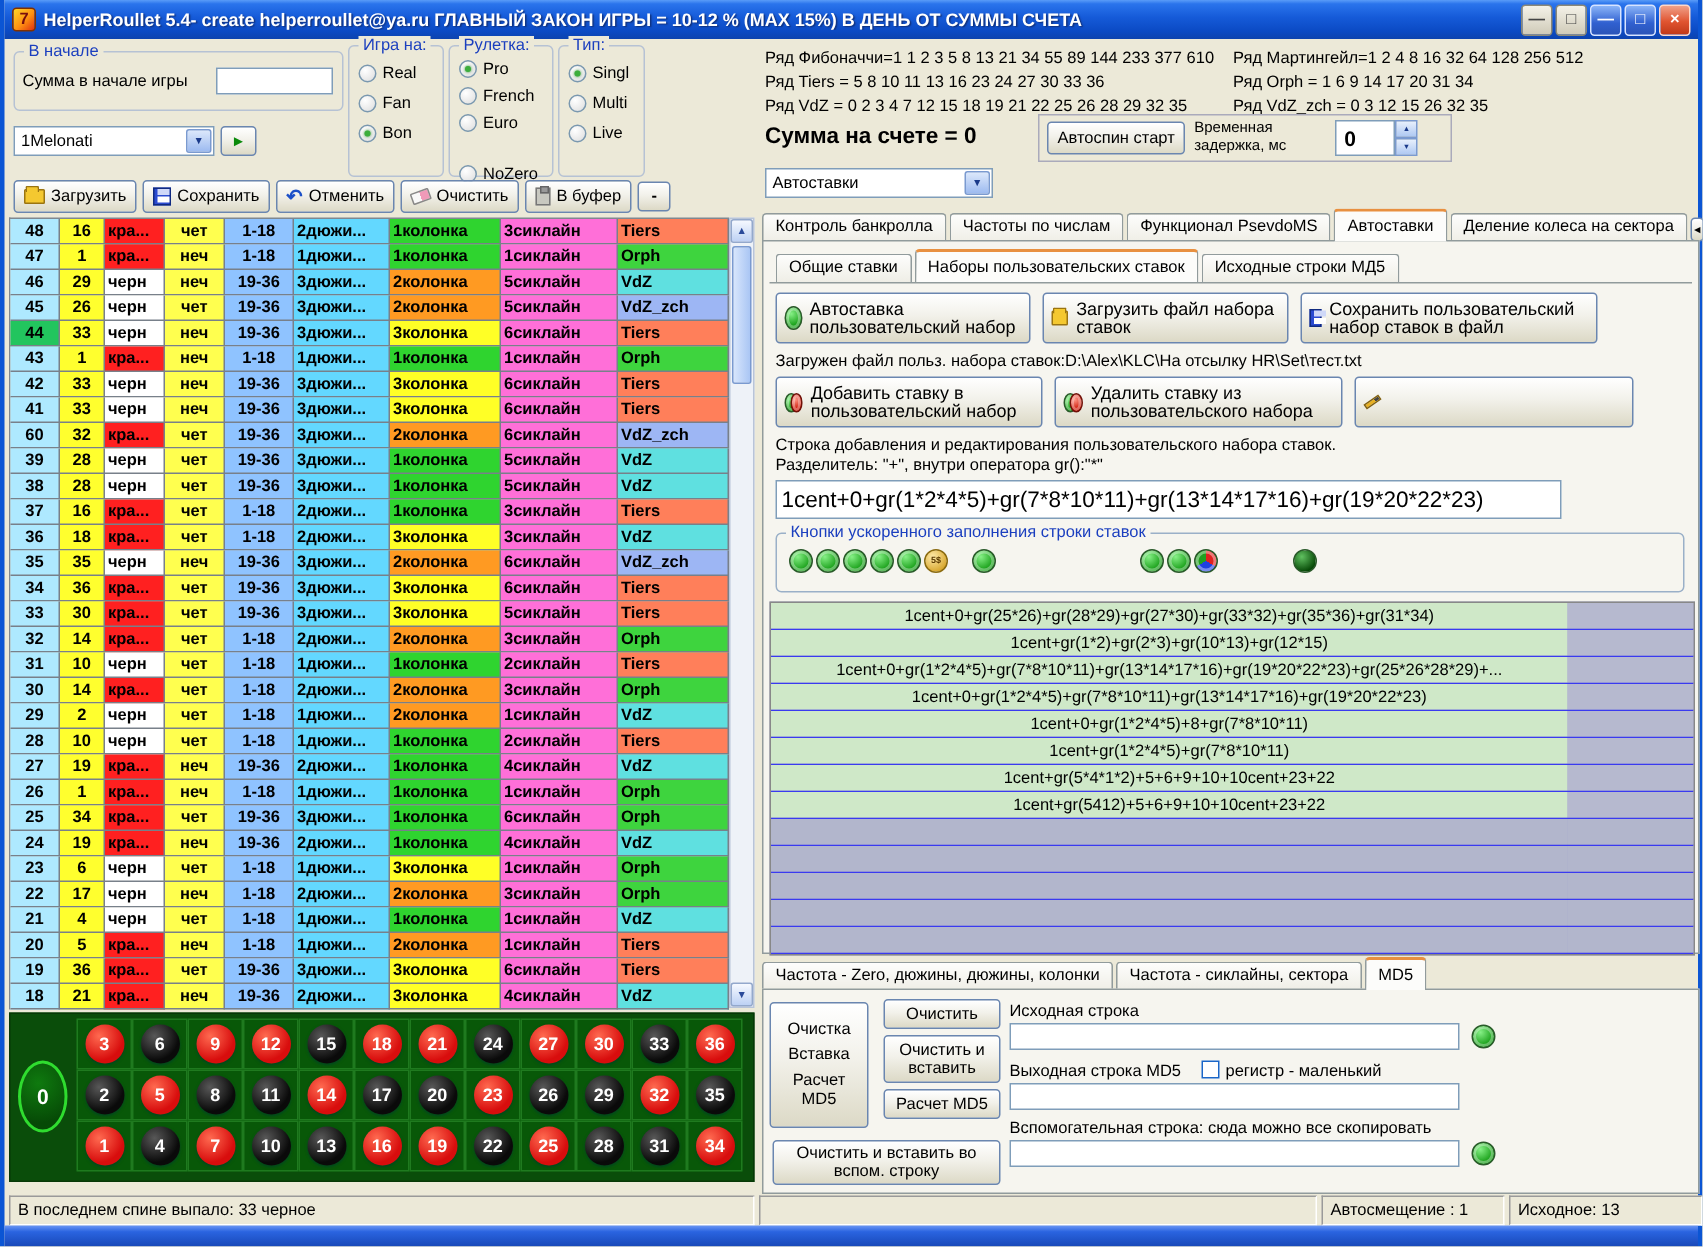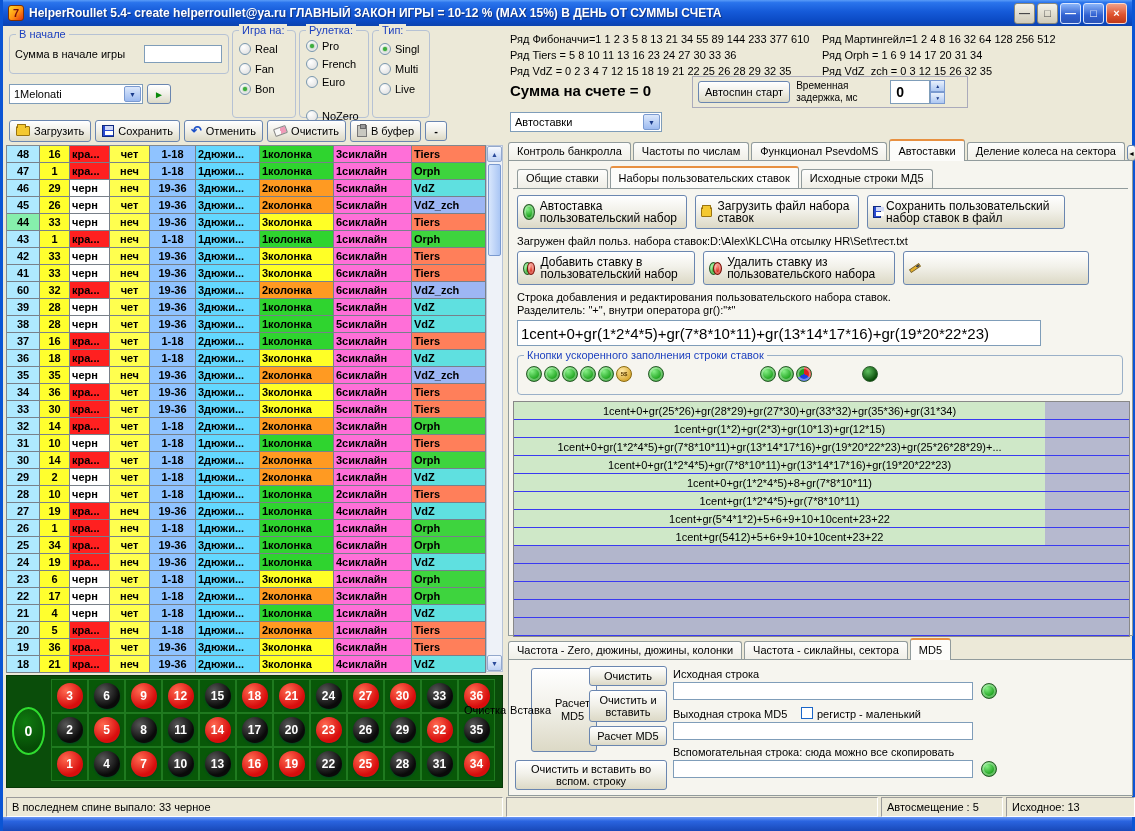--- a/index.html
+++ b/index.html
@@ -253,21 +253,21 @@
           <div class="tcell c2" style="background: rgb(255, 255, 46);">26</div>
           <div class="tcell c3" style="background: rgb(255, 255, 255);">черн</div>
           <div class="tcell c4" style="background: rgb(255, 255, 79);">чет</div>
           <div class="tcell c5" style="background: rgb(143, 195, 255);">19-36</div>
           <div class="tcell c6" style="background: rgb(99, 216, 255);">3дюжи...</div>
           <div class="tcell c7" style="background: rgb(255, 154, 34);">2колонка</div>
           <div class="tcell c8" style="background: rgb(255, 111, 216);">5сиклайн</div>
           <div class="tcell c9" style="background: rgb(157, 182, 244);">VdZ_zch</div>
         </div>
         <div class="trow">
-          <div class="tcell c1" style="background: #86efac;">44</div>
+          <div class="tcell c1" style="background: #22c55e;">44</div>
           <div class="tcell c2" style="background: rgb(255, 255, 46);">33</div>
           <div class="tcell c3" style="background: rgb(255, 255, 255);">черн</div>
           <div class="tcell c4" style="background: rgb(255, 255, 79);">неч</div>
           <div class="tcell c5" style="background: rgb(143, 195, 255);">19-36</div>
           <div class="tcell c6" style="background: rgb(99, 216, 255);">3дюжи...</div>
           <div class="tcell c7" style="background: rgb(255, 255, 38);">3колонка</div>
           <div class="tcell c8" style="background: rgb(255, 111, 216);">6сиклайн</div>
           <div class="tcell c9" style="background: rgb(255, 127, 90);">Tiers</div>
         </div>
         <div class="trow">
@@ -851,21 +851,21 @@
         </div>
     </div>
 
     <div class="tabs" style="position:absolute;left:2px;top:612px;">
       <div class="tab">Частота - Zero, дюжины, дюжины, колонки</div>
       <div class="tab">Частота - сиклайны, сектора</div>
       <div class="tab on">MD5</div>
     </div>
 
     <div class="panel" style="left:2px;top:633px;width:625px;height:137px;">
-      <button class="btn" style="position:absolute;left:22px;top:8px;width:66px;height:84px;flex-direction:row;line-height:13px;justify-content:flex-end;">
+      <button class="btn" style="position:absolute;left:4px;top:8px;width:66px;height:84px;flex-direction:column;line-height:13px;">
         <span>Очистка</span>
         <span>Вставка</span>
         <span>Расчет MD5</span>
       </button>
       <button class="btn" style="position:absolute;left:80px;top:6px;width:78px;height:20px;">Очистить</button>
       <button class="btn" style="position:absolute;left:80px;top:30px;width:78px;height:32px;line-height:12px;white-space:normal;">Очистить и вставить</button>
       <button class="btn" style="position:absolute;left:80px;top:66px;width:78px;height:20px;">Расчет MD5</button>
       <button class="btn" style="position:absolute;left:6px;top:100px;width:152px;height:30px;line-height:12px;white-space:normal;">Очистить и вставить во вспом. строку</button>
 
       <div class="lbl" style="position:absolute;left:164px;top:8px;">Исходная строка</div>
@@ -879,18 +879,18 @@
 
       <div class="lbl" style="position:absolute;left:164px;top:86px;">Вспомогательная строка: сюда можно все скопировать</div>
       <input class="inp" style="position: absolute; left: 164px; top: 100px; width: 300px; height: 18px;" value="">
       <div class="chip" style="position:absolute;left:472px;top:101px;"></div>
     </div>
   </div>
 
   <div class="status">
     <div class="scell" style="width:497px;">В последнем спине выпало: 33 черное</div>
     <div class="scell" style="width:372px;"></div>
-    <div class="scell" style="width:122px;">Автосмещение : 5</div>
+    <div class="scell" style="width:122px;">Автосмещение : 1</div>
     <div class="scell" style="width:129px;">Исходное: 13</div>
   </div>
 
   <div class="task"></div>
 </div>
 
 </body></html>

